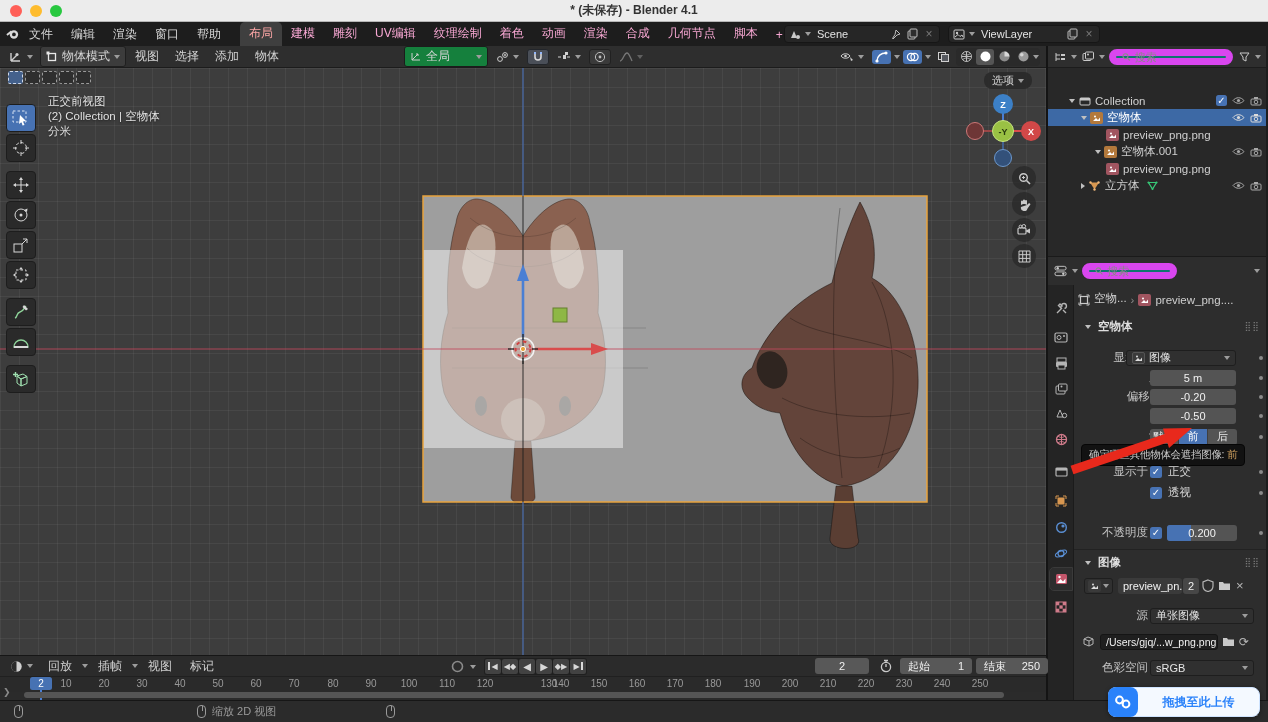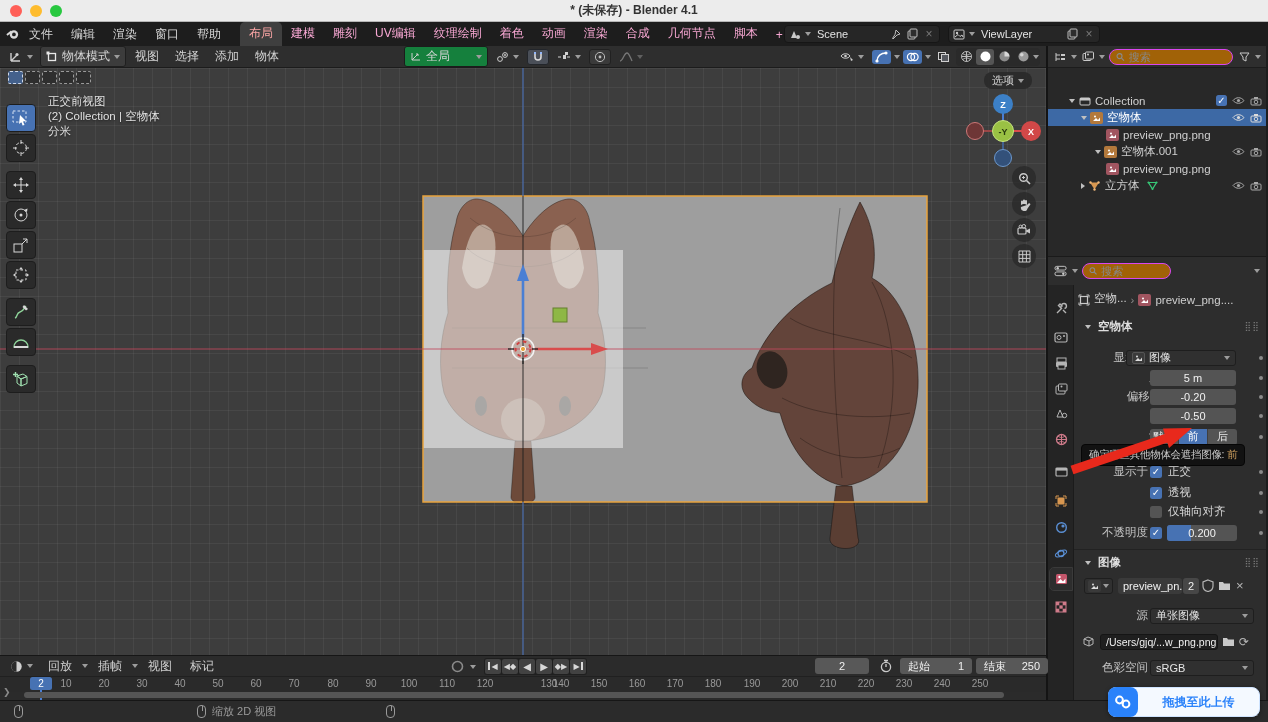--- a/index.html
+++ b/index.html
@@ -46,21 +46,21 @@
   .selmode i.on{background:#44618c;border-color:#cfd9ea}
   .vp-text{position:absolute;left:48px;top:26px;line-height:15px;font-size:11.5px;color:#e2e2e2;text-shadow:0 1px 2px rgba(0,0,0,.5)}
   .toolbar{position:absolute;left:6px;top:36px;display:flex;flex-direction:column;gap:2px}
   .tool-btn{width:30px;height:28px;background:rgba(40,40,40,.92);border:1px solid #1d1d1d;border-radius:4px;display:flex;align-items:center;justify-content:center;color:#d8d8d8}
   .tool-btn.active{background:#4772b3;color:#fff}
   .tool-gap{height:5px}
   .options-btn{position:absolute;right:14px;top:4px;height:17px;display:flex;align-items:center;gap:4px;background:rgba(40,40,40,.85);border-radius:8px;padding:0 8px;font-size:11px;color:#d8d8d8}
   .nav-btn{position:absolute;right:10px;width:24px;height:24px;border-radius:50%;background:rgba(40,40,40,.75);display:flex;align-items:center;justify-content:center;color:#c9c9c9}
   
   .ol-header{height:22px;background:#2e2e2e;border-bottom:1px solid #1c1c1c;display:flex;align-items:center;gap:4px;padding:0 5px}
-  .search-box{flex:1;display:flex;align-items:center;gap:4px;background:#a16207;border:1px solid #d946ef;border-radius:9px;height:16px;padding:0 6px}
+  .search-box{flex:1;display:flex;align-items:center;gap:4px;background:#0f766e;border:7px solid #d946ef;border-radius:9px;height:16px;padding:0 6px}
   .search-box input{background:transparent;border:none;outline:none;color:#cfcfcf;font-size:11px;width:100%;font-family:inherit}
   .search-box input::placeholder{color:#888}
   .ol-row{position:absolute;left:0;width:100%;height:17px;display:flex;align-items:center;font-size:11.5px;color:#cfcfcf}
   .ol-row.selected{background:#3d69a5;color:#fff}
   .ol-right{position:absolute;right:4px;display:flex;gap:5px;align-items:center;color:#a8a8a8}
   .tree-chev{width:0;height:0;display:inline-block;margin:0 3px}
   .tree-chev.open{border-left:3.5px solid transparent;border-right:3.5px solid transparent;border-top:4.5px solid #c0c0c0}
   .tree-chev.closed{border-top:3.5px solid transparent;border-bottom:3.5px solid transparent;border-left:4.5px solid #c0c0c0}
   .ob-ico{width:13px;height:12px;display:inline-flex;align-items:center;justify-content:center;margin-right:4px;border-radius:2px;font-size:9px}
   
@@ -897,25 +897,20 @@
         <span class="plabel" style="right:118px">显示于</span>
         <span class="cbx on abs" style="left:102px">✓</span>
         <span class="abs" style="left:120px;font-size:11.5px">正交</span>
         <span class="dot"></span>
       </div>
       <div class="prow" style="top:227px">
         <span class="cbx on abs" style="left:102px">✓</span>
         <span class="abs" style="left:120px;font-size:11.5px">透视</span>
         <span class="dot"></span>
       </div>
-      <div class="prow" style="top:246px">
-        <span class="cbx abs" style="left:102px"></span>
-        <span class="abs" style="left:120px;font-size:11.5px">仅轴向对齐</span>
-        <span class="dot"></span>
-      </div>
       <div class="prow" style="top:267px">
         <span class="plabel" style="right:118px">不透明度</span>
         <span class="cbx on abs" style="left:102px">✓</span>
         <span class="pfield" style="left:119px;width:70px;overflow:hidden">
           <span class="abs" style="left:0;top:0;bottom:0;width:24px;background:#4772b3"></span>
           <span style="position:relative">0.200</span>
         </span>
         <span class="dot"></span>
       </div>
 

